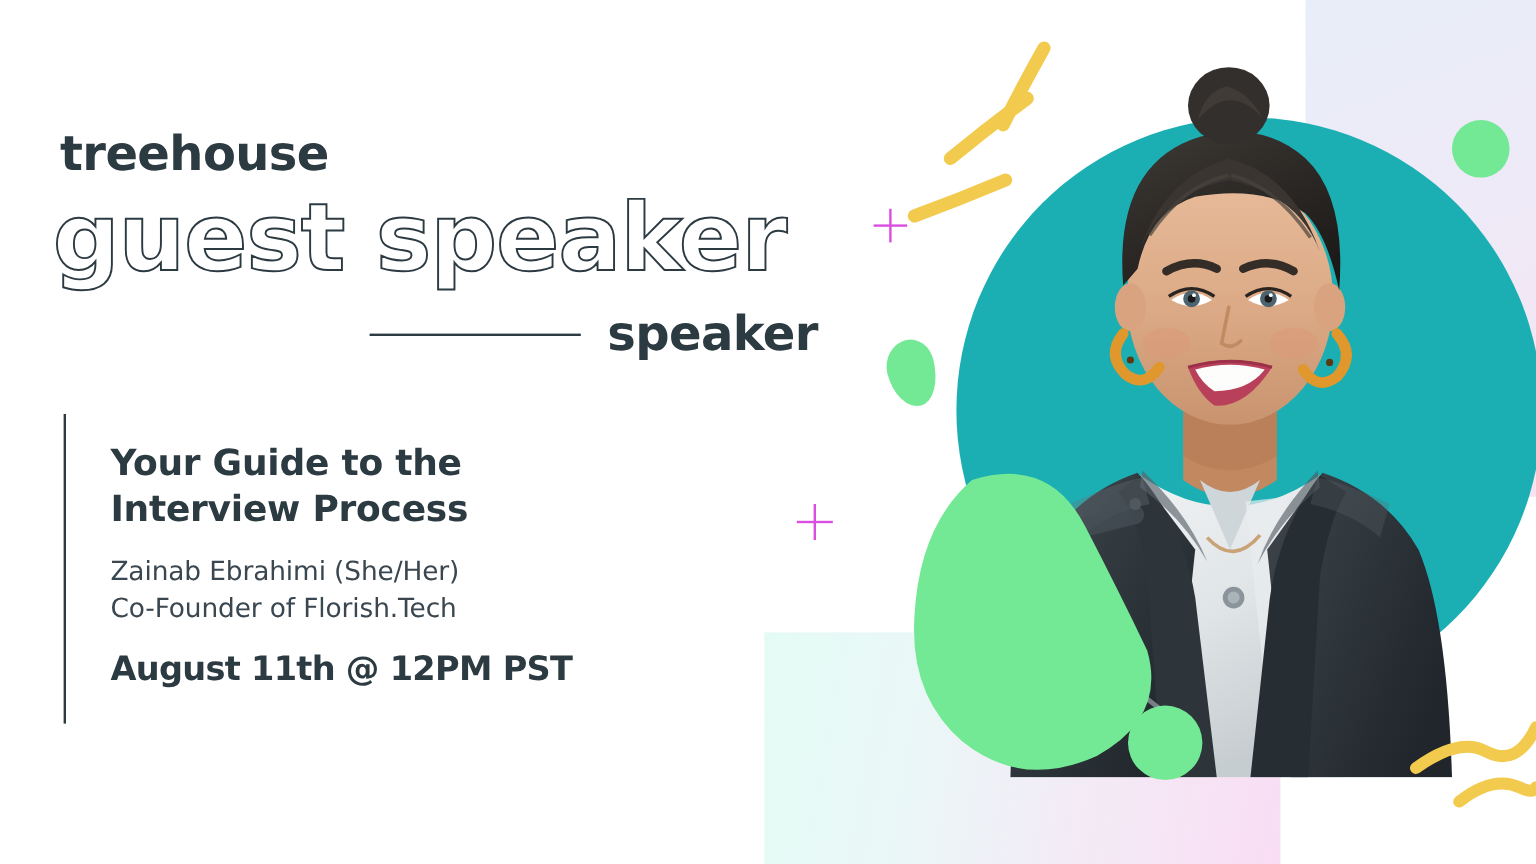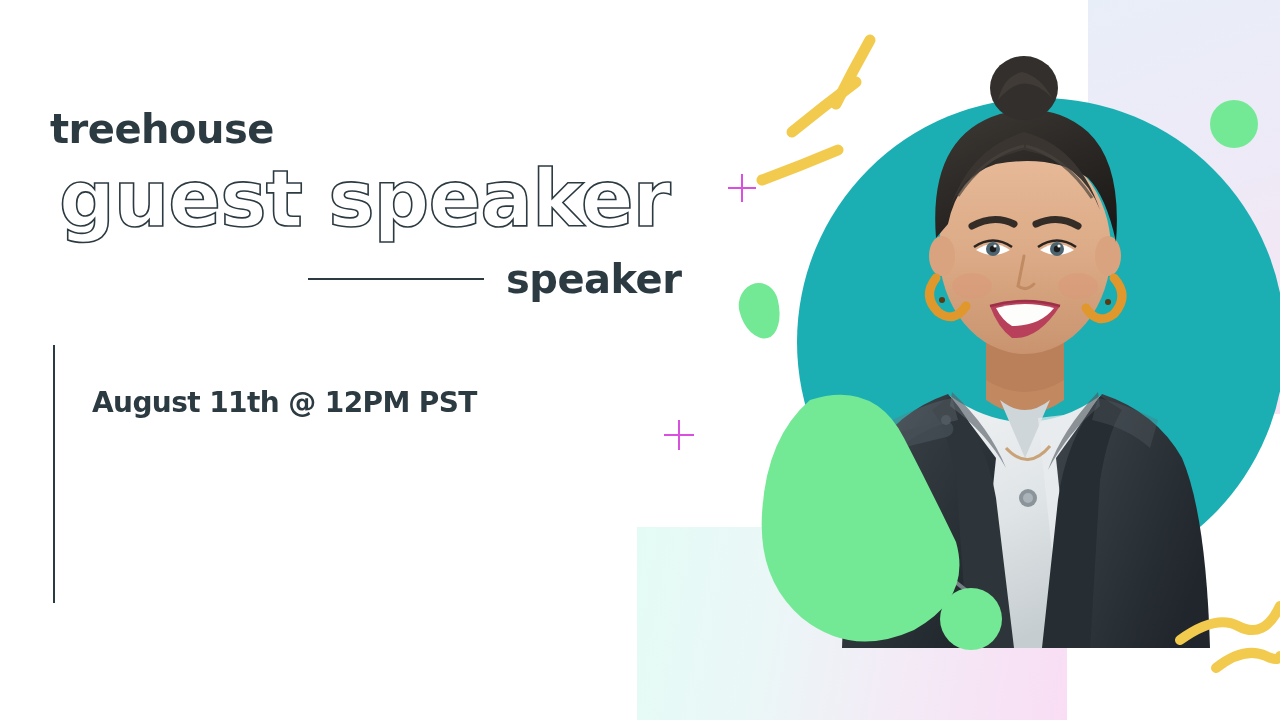--- a/index.html
+++ b/index.html
@@ -94,21 +94,21 @@
     position:absolute;
     left:50px; top:106px;
     font-size:40px;
     font-weight:700;
     letter-spacing:-0.5px;
     color:#2C3A42;
     font-family:"DejaVu Sans", sans-serif;
   }
   .headline-outline {
     position:absolute;
-    left:59px; top:160px;
+    left:44px; top:160px;
     font-size:78px;
     font-weight:700;
     letter-spacing:-1px;
     line-height:1;
     color:transparent;
     -webkit-text-stroke:1.6px #2C3A42;
     font-family:"DejaVu Sans", sans-serif;
     white-space:nowrap;
   }
   .series-row {
@@ -309,16 +309,24 @@
   <div class="headline-outline">guest speaker</div>
 
   <div class="series-row">
     <div class="series-rule"></div>
     <div class="series-word">speaker</div>
   </div>
 
   <div class="vrule"></div>
 
   <div class="info-block">
+    <div class="talk-title">
+      <div>Your Guide to the</div>
+      <div>Interview Process</div>
+    </div>
+    <div class="speaker-lines">
+      <div>Zainab Ebrahimi (She/Her)</div>
+      <div>Co-Founder of Florish.Tech</div>
+    </div>
     <div class="datetime">August 11th @ 12PM PST</div>
   </div>
 
 </div>
 
 </body></html>

